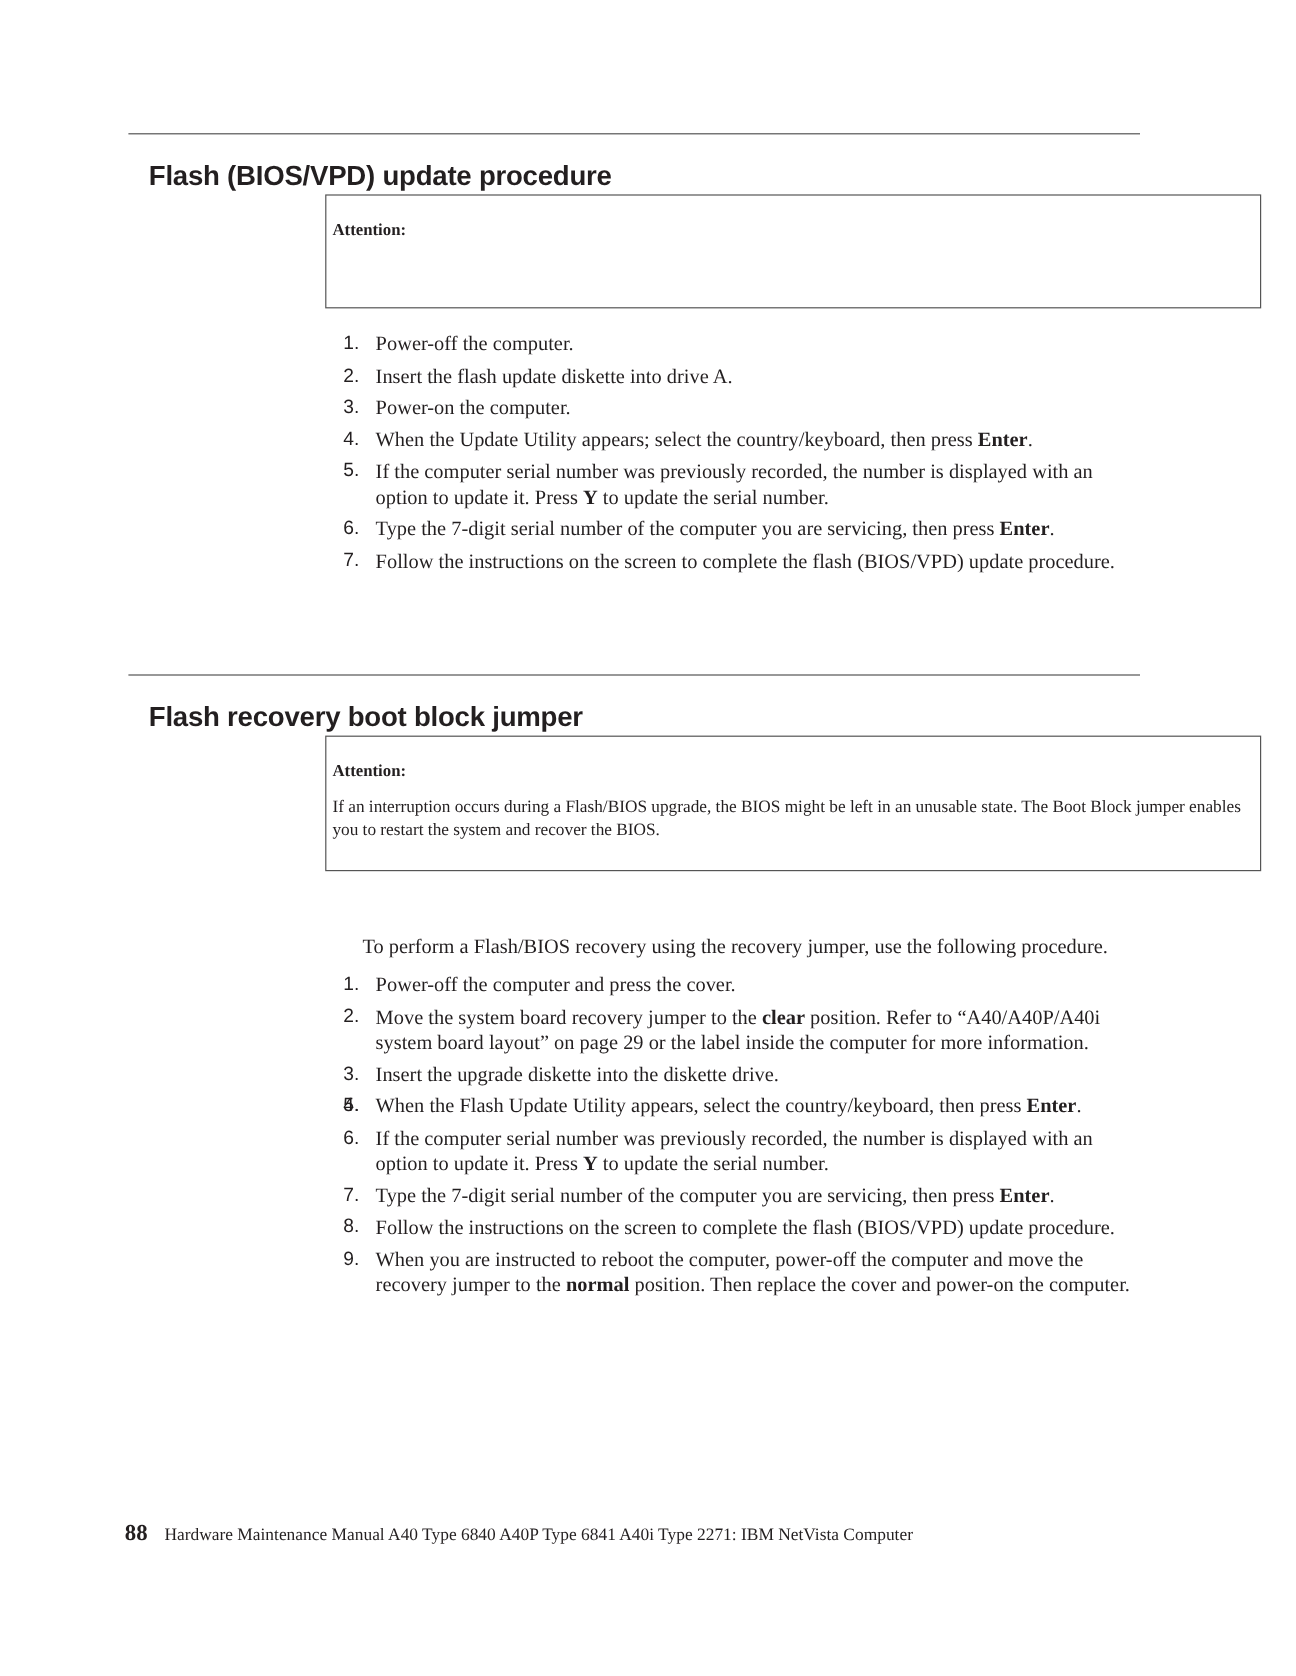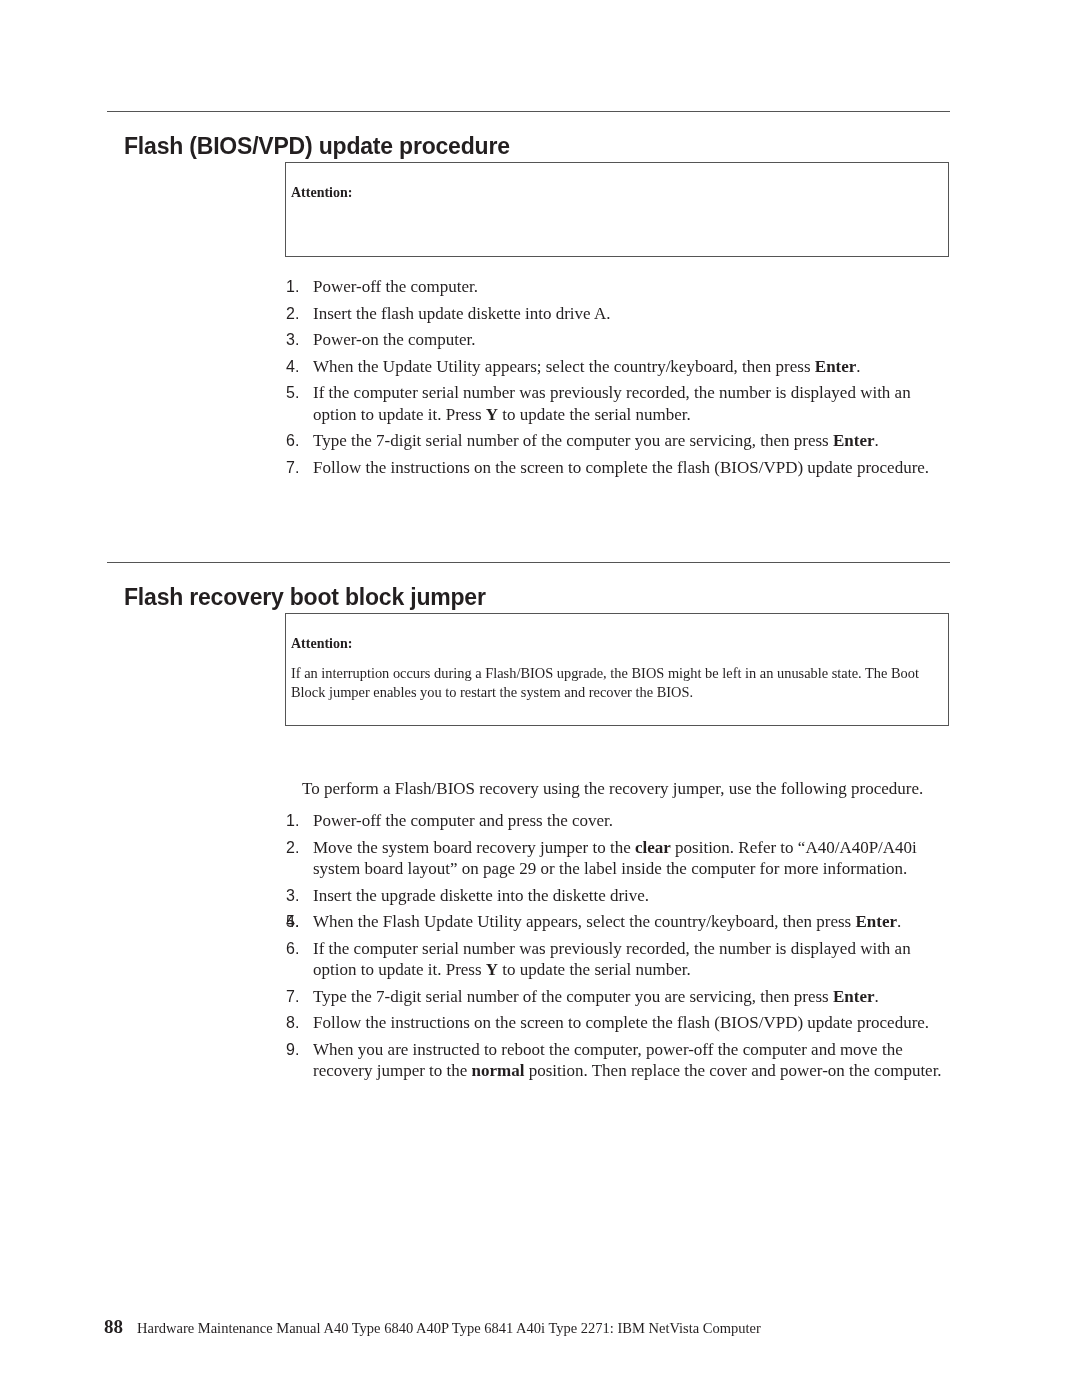--- a/index.html
+++ b/index.html
@@ -1,27 +1,27 @@
 <!DOCTYPE html>
 <html><head>
   <meta charset="utf-8">
   <style>
     html, body { margin: 0; padding: 0; background: #ffffff; }
     body { width: 1080px; height: 1397px; position: relative; overflow: hidden; color: #231f20; }
     .rule { position: absolute; left: 107px; width: 843px; height: 0; border-top: 1px solid #555; }
     .h1 { position: absolute; left: 107px; font-family: "Liberation Sans", sans-serif; font-weight: bold; font-size: 23px; letter-spacing: -0.2px; color: #231f20; margin: 17px; white-space: nowrap; }
-    .box { position: absolute; left: 285px; width: 664px; border: 1px solid #555; box-sizing: border-box; padding: 0 4px; }
+    .box { position: absolute; left: 271px; width: 780px; border: 1px solid #555; box-sizing: border-box; padding: 0 4px; }
     .box .att { font-family: "Liberation Serif", serif; font-weight: bold; font-size: 14px; margin: 0; position: absolute; left: 5px; }
     .box .txt { font-family: "Liberation Serif", serif; font-size: 14.4px; line-height: 19px; margin: 0; position: absolute; left: 5px; right: 6px; }
     .para { position: absolute; left: 286px; width: 668px; font-family: "Liberation Serif", serif; font-size: 17px; line-height: 21.5px; margin: 16px; }
     ol.steps { position: absolute; left: 286px; width: 668px; margin: 0; padding: 0; list-style: none; font-family: "Liberation Serif", serif; font-size: 17px; line-height: 21.5px; }
     ol.steps li { position: relative; padding-left: 27px; margin: 0 0 5px 0; }
     ol.steps li .num { position: absolute; left: 0; top: 0; font-family: "Liberation Sans", sans-serif; font-size: 16px; }
     b { font-weight: bold; }
-    .footer { position: absolute; top: 1316px; left: 104px; white-space: nowrap; }
+    .footer { position: absolute; top: 1267px; left: 104px; white-space: nowrap; }
     .footer .pnum { font-family: "Liberation Serif", serif; font-weight: bold; font-size: 19px; margin-right: 14px; }
     .footer .ftxt { font-family: "Liberation Serif", serif; font-size: 14.5px; }
   </style>
 </head>
 <body>
 
 <div class="rule" style="top:111px;"></div>
 <h1 class="h1" style="top:116px;">Flash (BIOS/VPD) update procedure</h1>
 
 <div class="box" style="top:162px; height:95px;">

